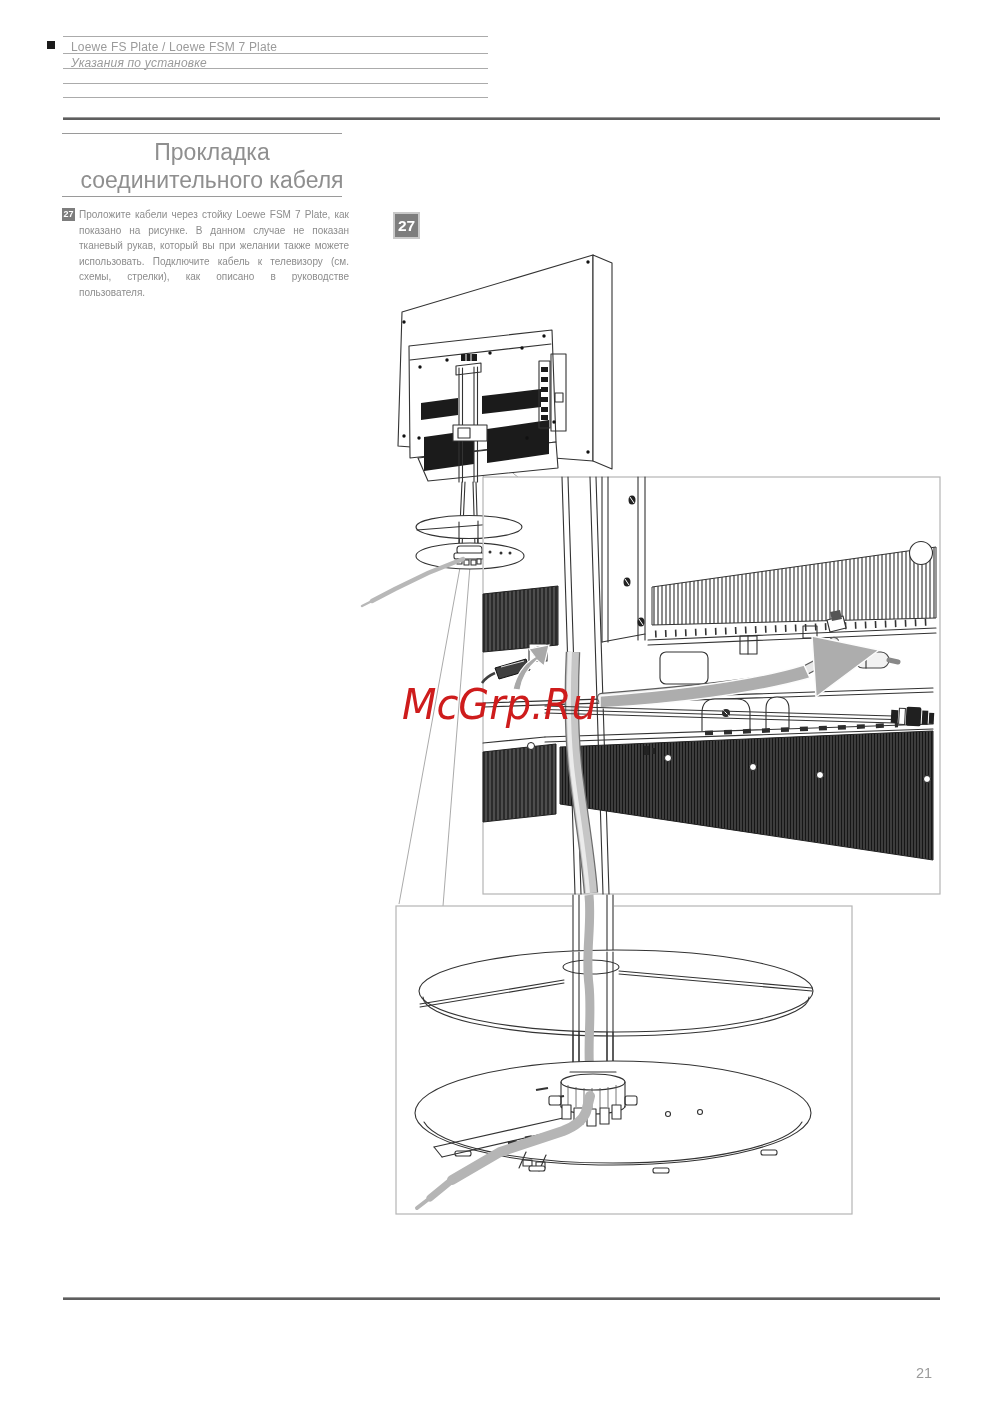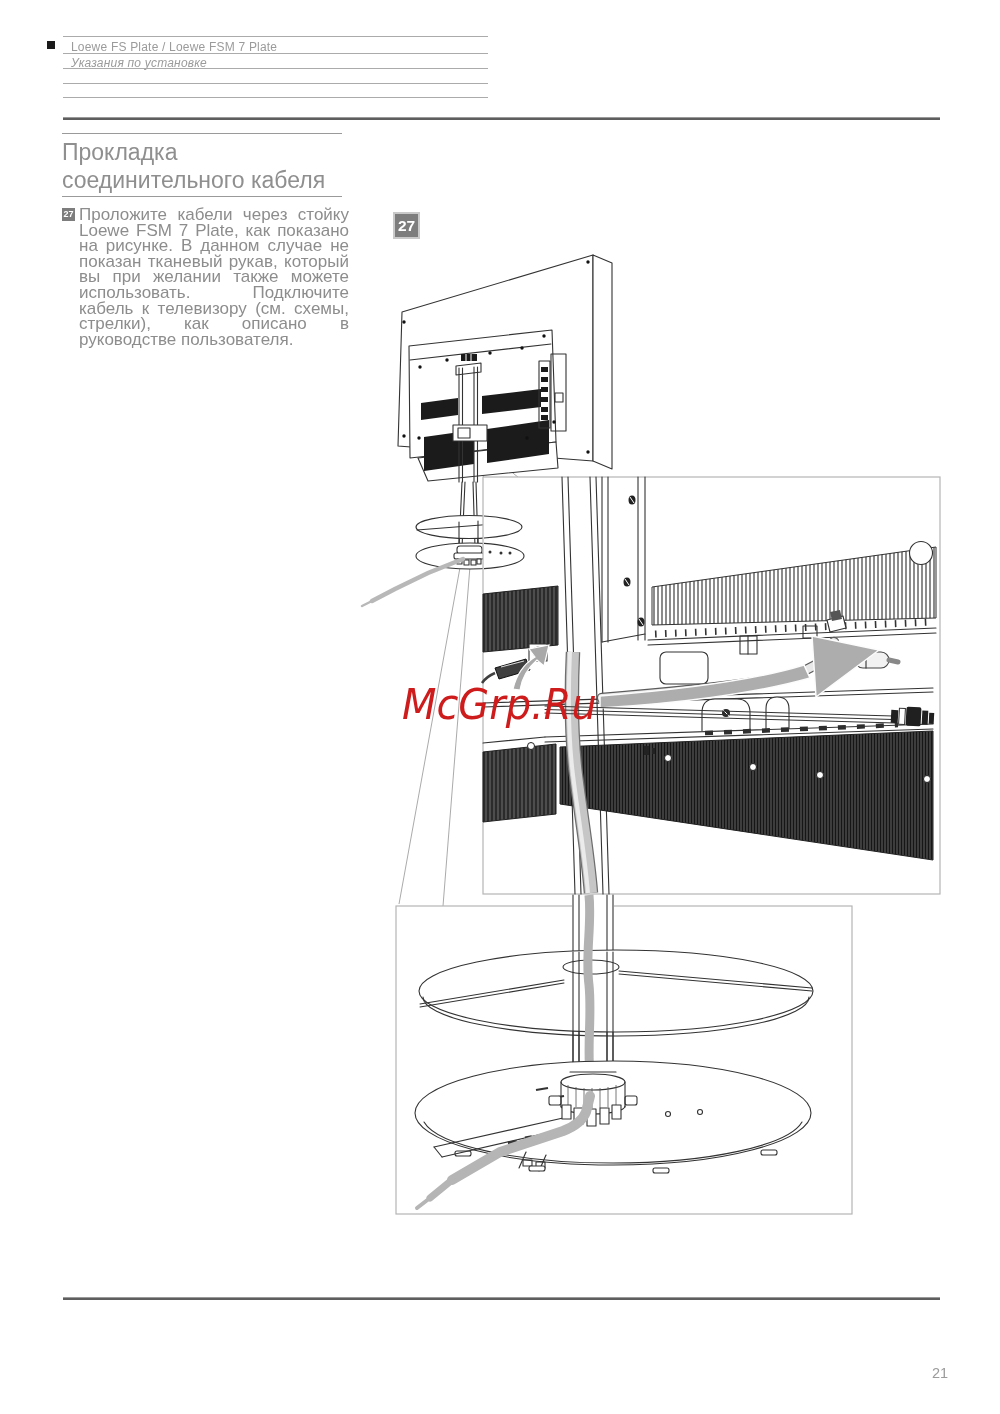--- a/index.html
+++ b/index.html
@@ -1,31 +1,31 @@
 <!DOCTYPE html>
 <html><head>
 <meta charset="utf-8">
 <style>
   html,body{margin:0;padding:0;background:#ffffff;}
   body{width:1000px;height:1414px;position:relative;font-family:"Liberation Sans",sans-serif;overflow:hidden;}
   .hline{position:absolute;height:0;border-top:1px solid #ababab;}
   .rule-double{position:absolute;height:0;border-top:1px solid #9a9a9a;border-bottom:2px solid #5e5e5e;}
   .hdr-bullet{position:absolute;left:47px;top:41px;width:8px;height:8px;background:#1b1b1b;}
   .hdr-text{position:absolute;left:71px;font-size:12px;color:#9b9b9b;letter-spacing:.2px;white-space:nowrap;}
-  .title{position:absolute;left:62px;top:138px;width:300px;font-size:23px;line-height:28px;color:#8f8f8f;font-weight:400;}
+  .title{position:absolute;left:62px;top:138px;width:300px;font-size:23px;line-height:28px;color:#8f8f8f;font-weight:400;text-align:center;}
   .title-rule{position:absolute;height:0;border-top:1px solid #9a9a9a;width:280px;left:62px;}
   .step{position:absolute;left:79px;top:207px;width:270px;}
   .step-badge{position:absolute;left:-17px;top:1px;width:13px;height:13px;background:#7d7d7d;color:#fff;
     font-size:9px;font-weight:bold;text-align:center;line-height:13px;}
-  .step-text{font-size:17px;line-height:15.6px;color:#8d8d8d;text-align:justify;}
+  .step-text{font-size:10px;line-height:15.6px;color:#8d8d8d;text-align:justify;}
   .fig-badge{position:absolute;left:393px;top:212px;width:23px;height:23px;background:#7d7d7d;
     border:2px solid #c9c9c9;color:#fff;font-size:15.5px;font-weight:bold;text-align:center;line-height:23px;}
   .watermark{position:absolute;left:402px;top:680px;font-family:"DejaVu Sans",sans-serif;font-style:italic;
     font-size:42px;color:#ce1c1c;white-space:nowrap;transform:scaleX(.95);transform-origin:left top;z-index:5;}
-  .pagenum{position:absolute;left:916px;top:1365px;font-size:14.5px;color:#9b9b9b;margin-left:16px;}
+  .pagenum{position:absolute;left:916px;top:1365px;font-size:14.5px;color:#9b9b9b;}
   svg{position:absolute;left:0;top:0;z-index:1;}
   .ln{fill:none;stroke:#333;stroke-width:1.1;stroke-linecap:round;stroke-linejoin:round;}
   .fw{fill:#fff;stroke:#333;stroke-width:1.1;stroke-linejoin:round;}
   .thin{fill:none;stroke:#949494;stroke-width:.8;}
   .dark{fill:#1b1b1b;stroke:none;}
   .box{fill:#fff;stroke:#b5b5b5;stroke-width:1.2;}
 </style>
 </head>
 <body>
 

